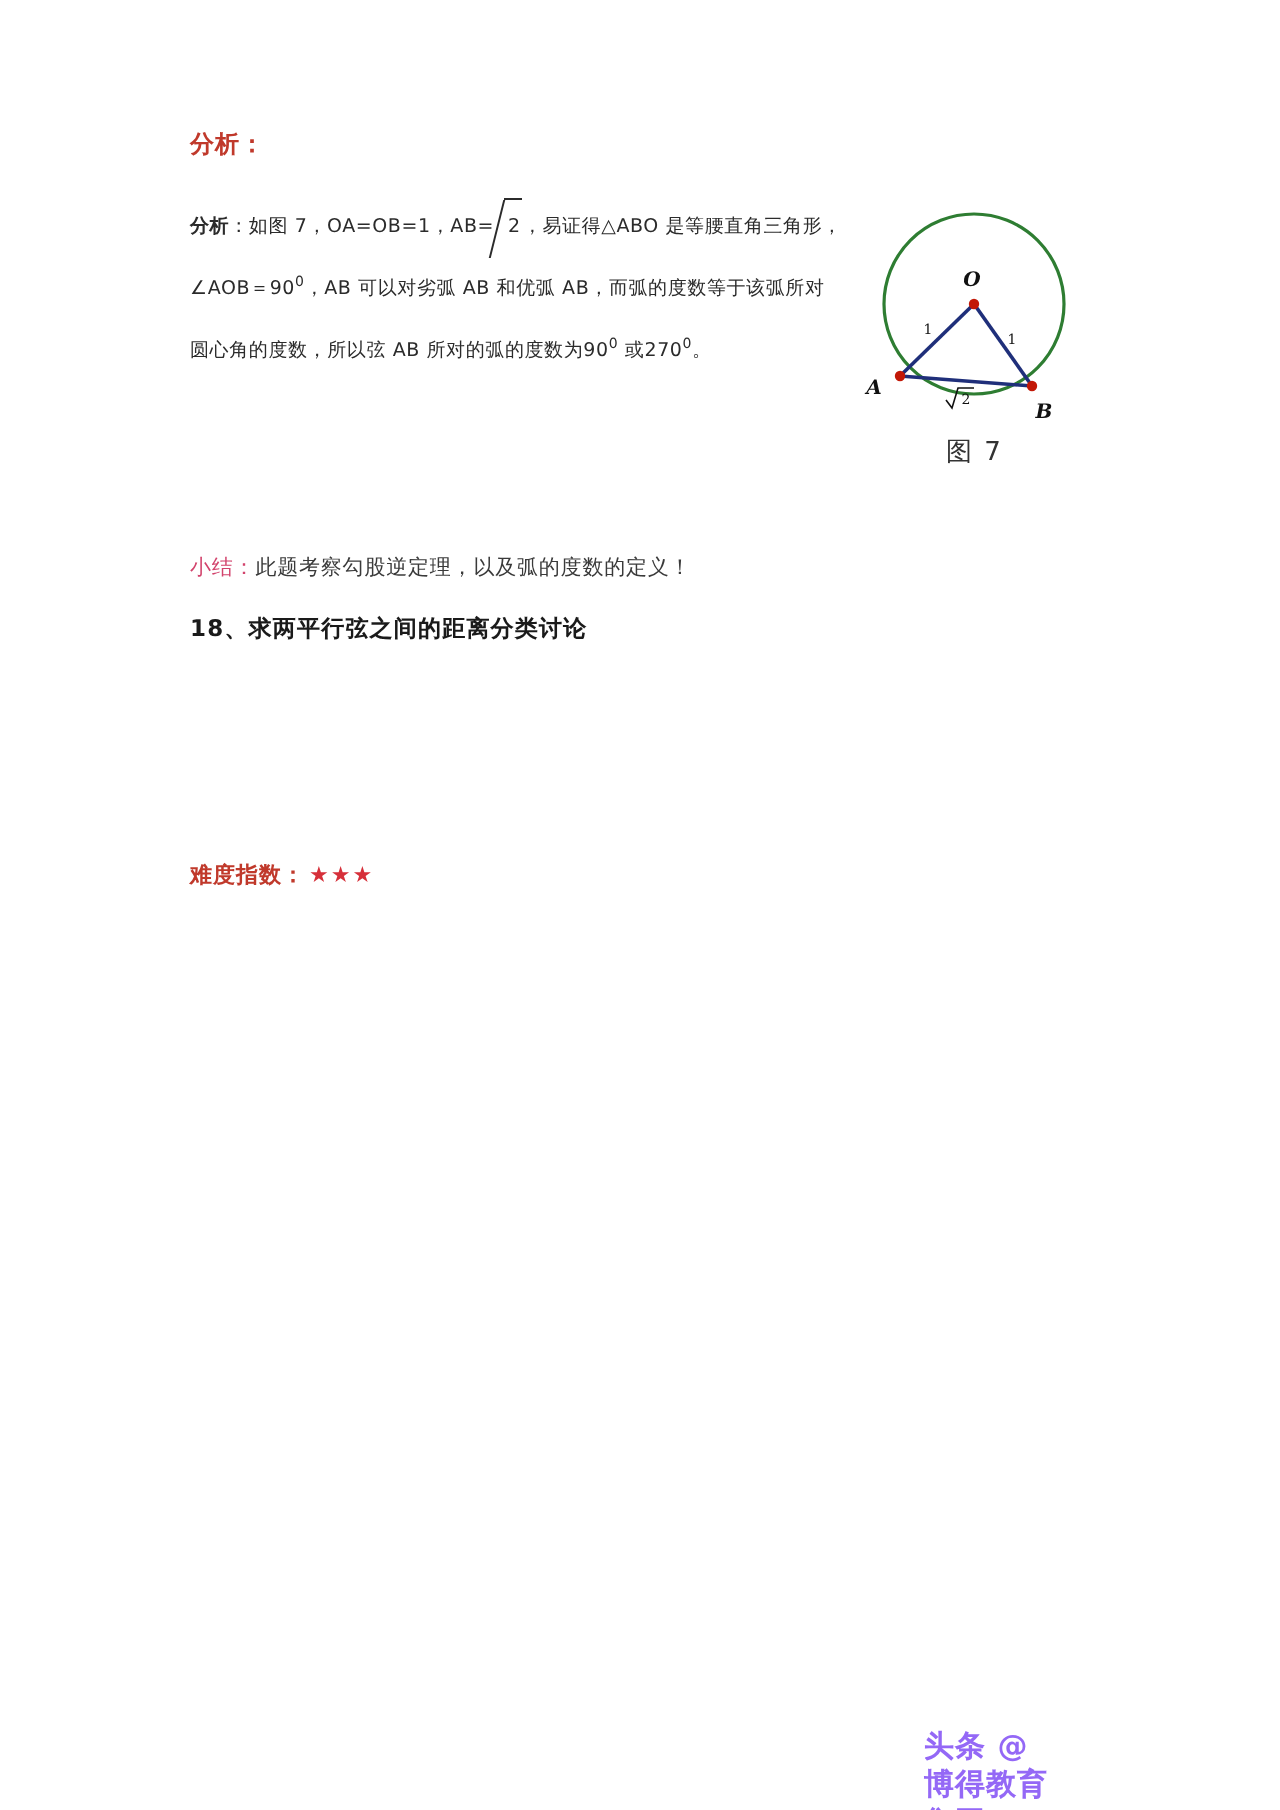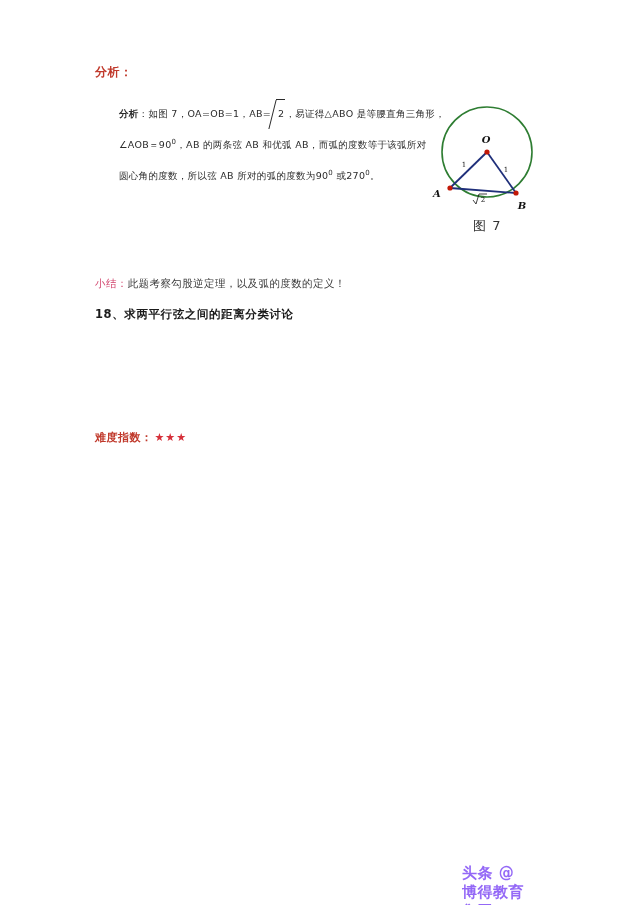--- a/index.html
+++ b/index.html
@@ -37,21 +37,20 @@
   
   .analysis-body {
     position: absolute;
     left: 95px;
     top: 98px;
     width: 300px;
     font-size: 9.5px;
     line-height: 31px;
     color: #2b2b2b;
     letter-spacing: 0.3px;
-    margin-left: 24px;
   }
   .analysis-body .lbl {
     font-weight: bold;
   }
   .analysis-line {
     white-space: nowrap;
   }
   .sup-deg {
     font-size: 7px;
     vertical-align: super;
@@ -177,21 +176,21 @@
 </style>
 </head>
 <body>
 
 <div class="page">
 
   <div class="analysis-header">分析：</div>
 
   <div class="analysis-body">
     <div class="analysis-line"><span class="lbl">分析</span><span>：如图 7，OA=OB=1，AB=</span><span class="radical">2</span><span>，易证得△ABO 是等腰直角三角形，</span></div>
-    <div class="analysis-line"><span>∠AOB＝90</span><span class="sup-deg">0</span><span>，AB 的两条弦 AB 和优弧 AB，而弧的度数等于该弧所对</span></div>
+    <div class="analysis-line"><span>∠AOB＝90</span><span class="sup-deg">0</span><span>，AB 可以对劣弧 AB 和优弧 AB，而弧的度数等于该弧所对</span></div>
     <div class="analysis-line"><span>圆心角的度数，所以弦 AB 所对的弧的度数为90</span><span class="sup-deg">0</span><span> 或270</span><span class="sup-deg">0</span><span>。</span></div>
   </div>
 
   <div class="figure">
     <svg width="150" height="145" viewBox="0 0 150 145">
       <circle cx="72" cy="56" r="45" fill="none" stroke="#2e7d32" stroke-width="1.6"></circle>
       <line x1="72" y1="56" x2="35" y2="92" stroke="#1f2f7a" stroke-width="1.8"></line>
       <line x1="72" y1="56" x2="101" y2="97" stroke="#1f2f7a" stroke-width="1.8"></line>
       <line x1="35" y1="92" x2="101" y2="97" stroke="#1f2f7a" stroke-width="1.8"></line>
       <circle cx="72" cy="56" r="2.6" fill="#c21807"></circle>

